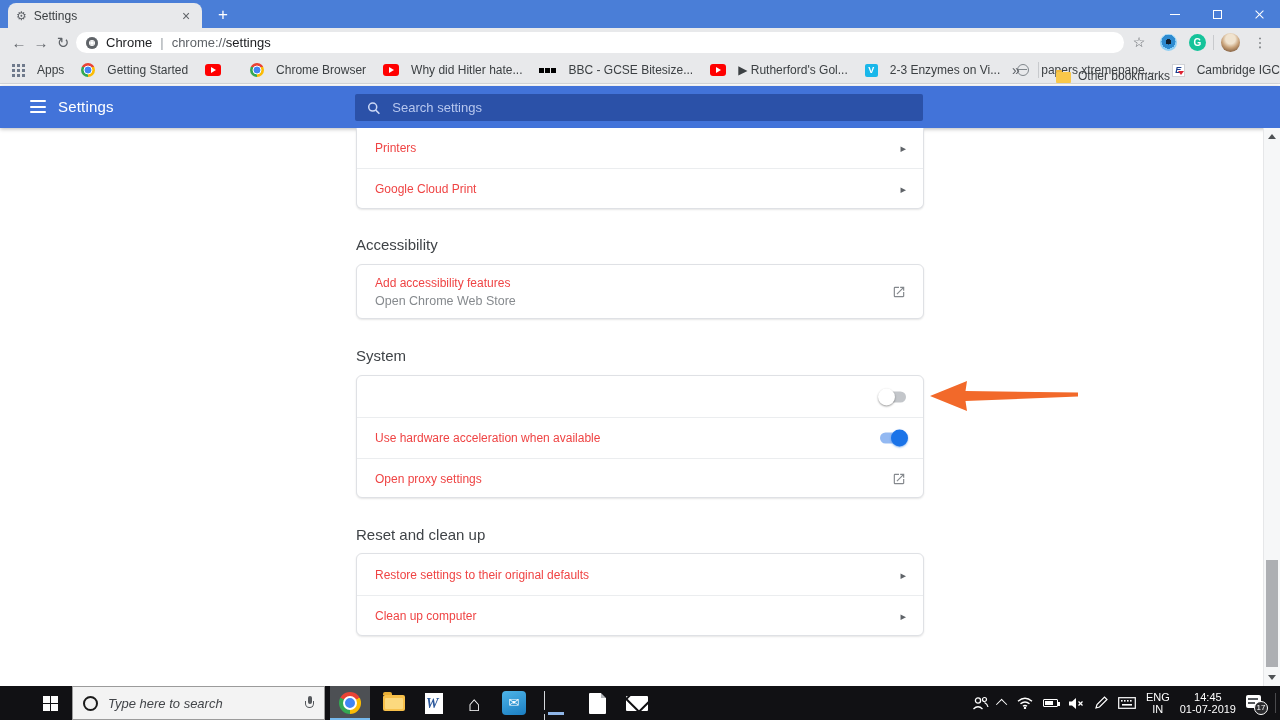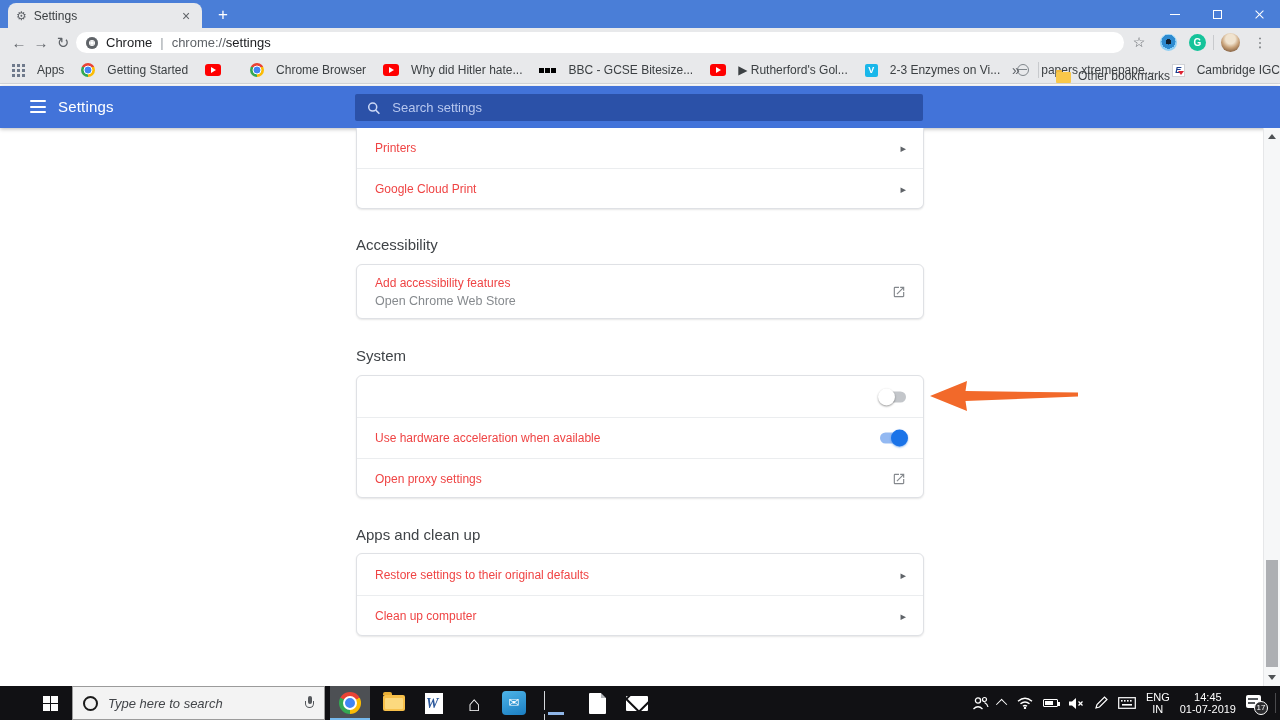--- a/index.html
+++ b/index.html
@@ -358,21 +358,21 @@
     <div class="row" style="height:41px">
       <span class="row-label">Open proxy settings</span>
       <span class="launch">
         <svg width="14" height="14" viewBox="0 0 24 24" fill="#84888d">
             <path d="M19 19H5V5h7V3H5a2 2 0 0 0-2 2v14a2 2 0 0 0 2 2h14c1.1 0 2-.9 2-2v-7h-2v7zM14 3v2h3.59l-9.83 9.83 1.41 1.41L19 6.41V10h2V3h-7z"></path>
           </svg>
       </span>
     </div>
   </div>
 
-  <div class="section-label" style="top:442px;">Apps and clean up</div>
+  <div class="section-label" style="top:442px;">Reset and clean up</div>
 
   <div class="card" style="top:469px;height:83px;">
     <div class="row" style="height:41px">
       <span class="row-label">Restore settings to their original defaults</span>
       <span class="sub-arrow">▸</span>
     </div>
     <div class="row" style="height:41px">
       <span class="row-label">Clean up computer</span>
       <span class="sub-arrow">▸</span>
     </div>

